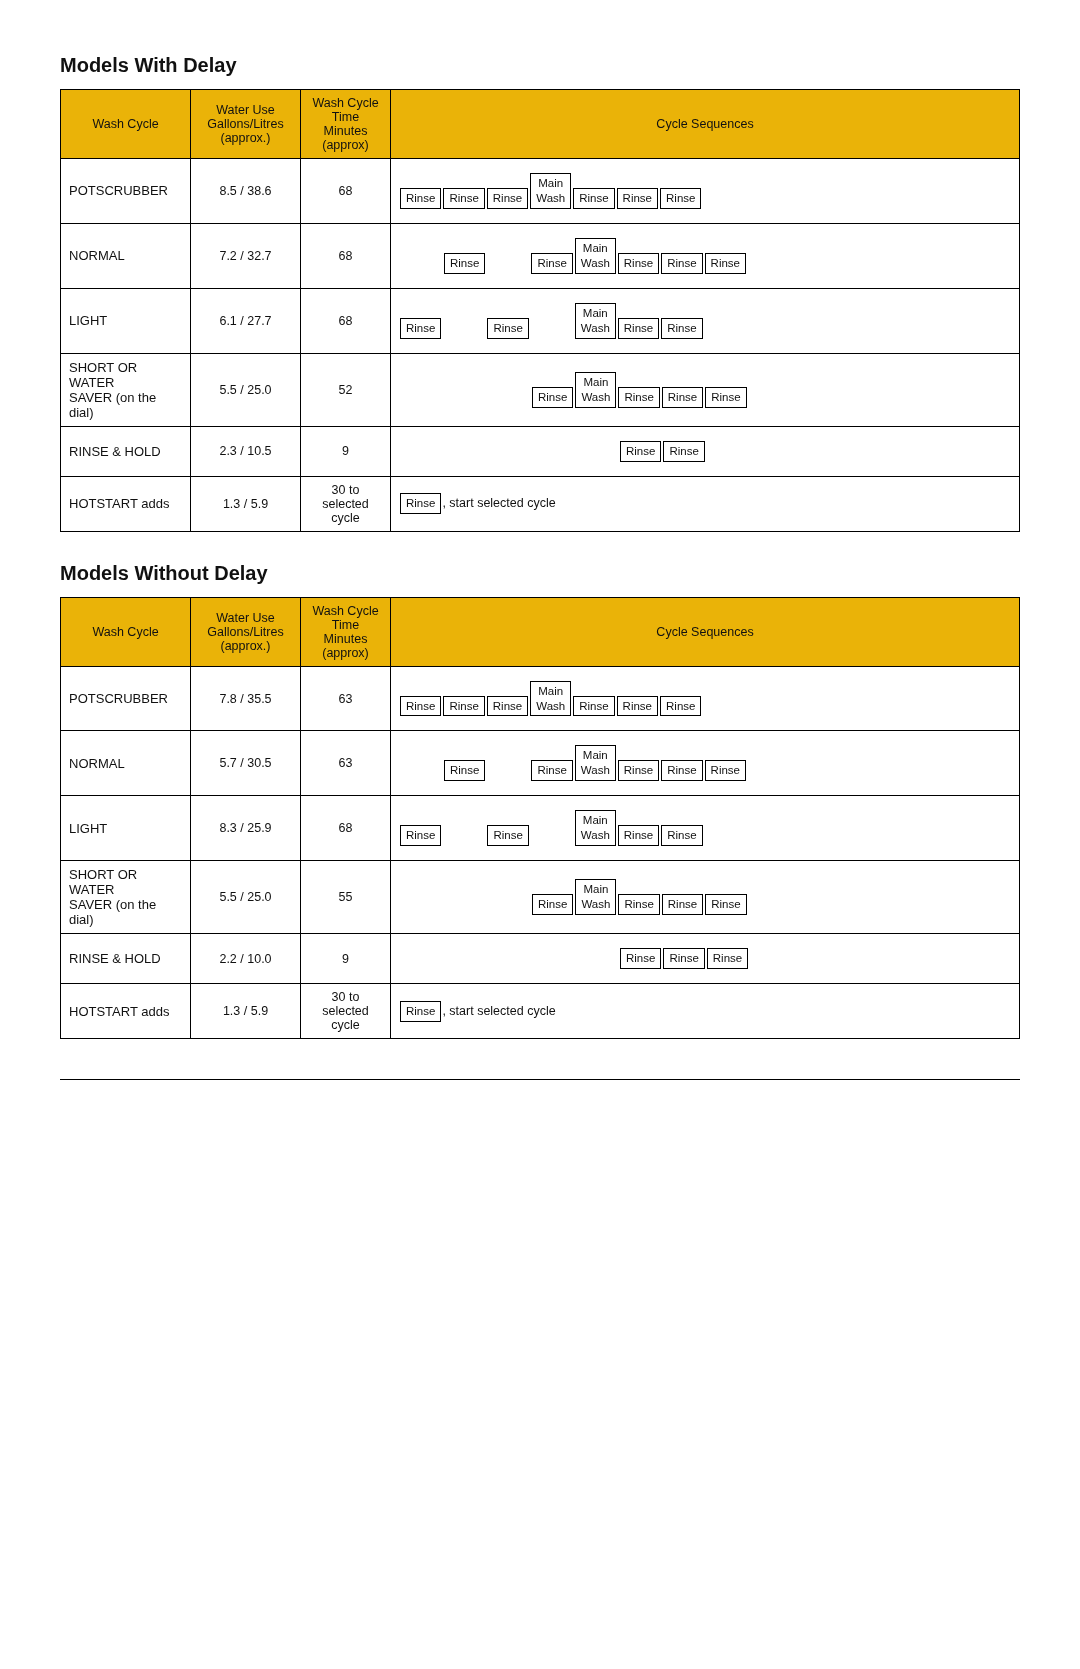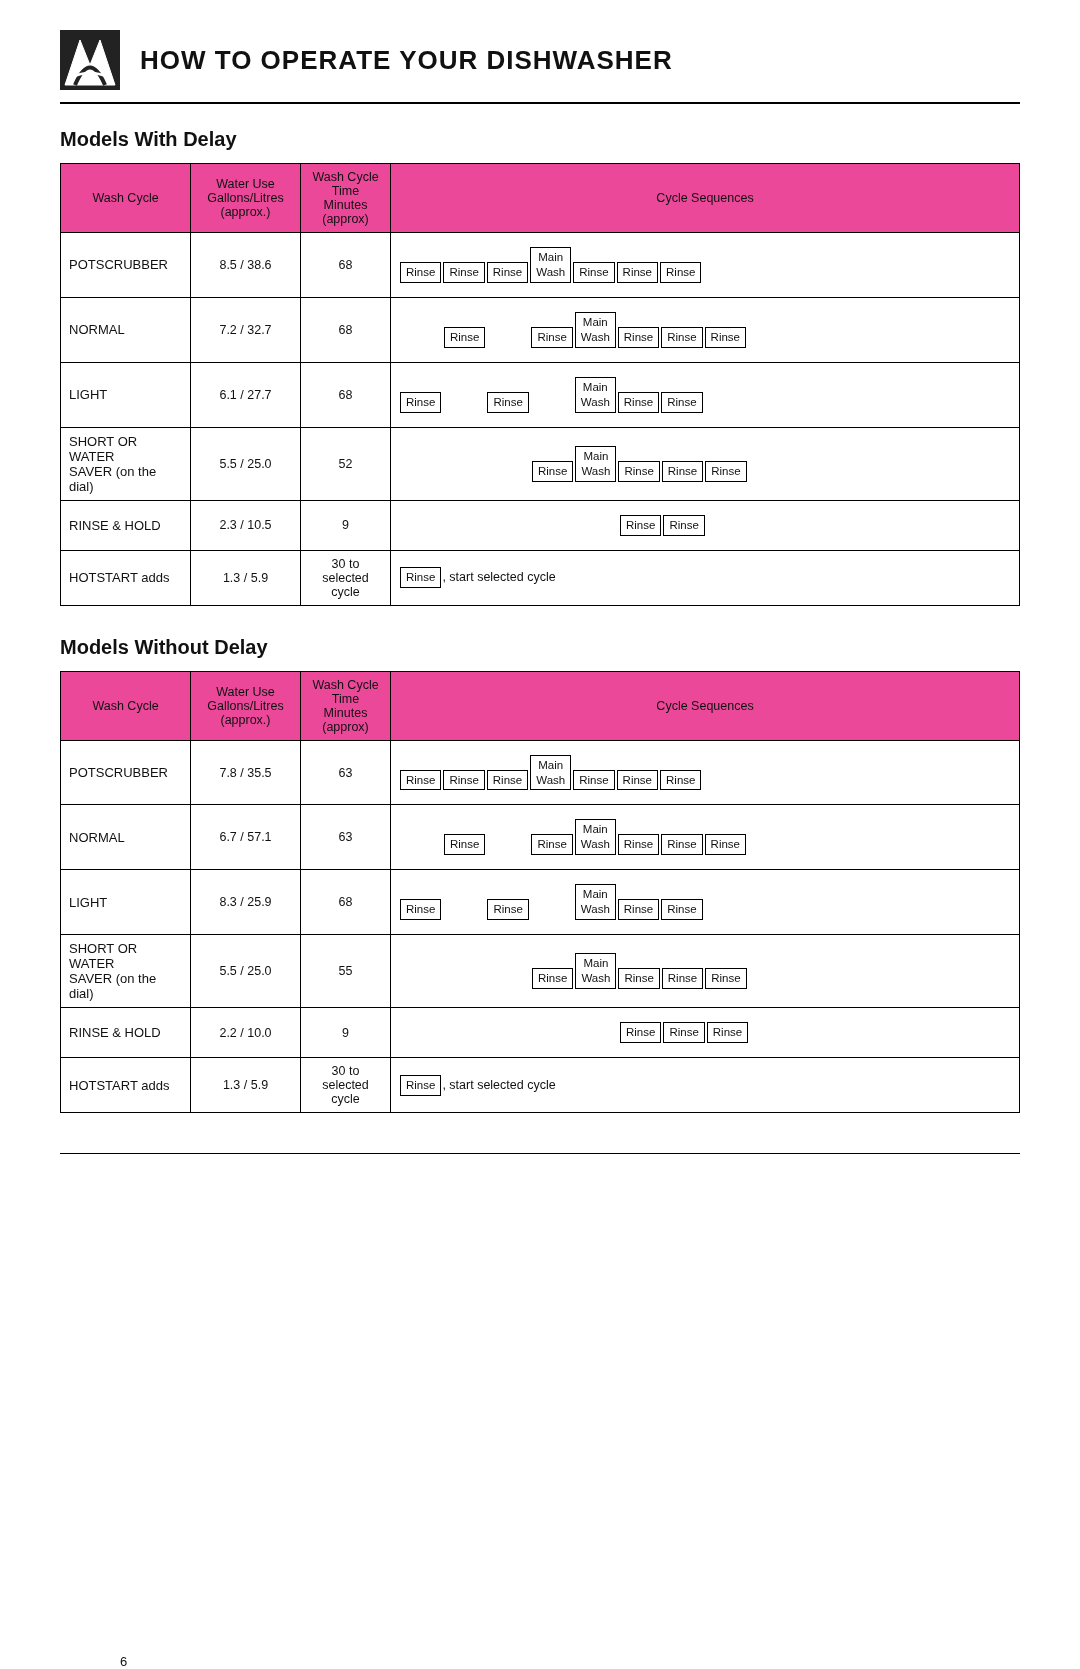--- a/index.html
+++ b/index.html
@@ -47,21 +47,21 @@
       padding: 6px 8px;
       vertical-align: middle;
     }
     .col-wash { width: 130px; }
     .col-water { width: 110px; text-align: center; }
     .col-time { width: 90px; text-align: center; }
     .col-seq { }
     thead th {
       text-align: center;
       font-weight: normal;
-      background: #ec4899;
+      background: #eab308;
       margin-top: 31px;
     }
     .cycle-box {
       display: inline-block;
       border: 1px solid #000;
       padding: 2px 5px;
       font-size: 11.5px;
       margin: 1px;
       text-align: center;
       min-width: 36px;
@@ -88,31 +88,20 @@
     .bottom-rule {
       border-top: 1px solid #000;
       margin-top: 40px;
     }
   </style>
 </head>
 <body>
 
 <div class="page-wrapper">
 
-  <div class="header">
-    <svg class="logo" viewBox="0 0 60 60" xmlns="http://www.w3.org/2000/svg">
-      <rect x="0" y="0" width="60" height="60" fill="#222"></rect>
-
-      <polygon points="5,55 20,10 30,35 40,10 55,55" fill="#fff" stroke="#fff" stroke-width="1"></polygon>
-      <path d="M15,55 Q30,20 45,55" fill="none" stroke="#222" stroke-width="4"></path>
-
-      <path d="M10,48 Q30,38 50,48" fill="none" stroke="#fff" stroke-width="2.5"></path>
-    </svg>
-    <span class="main-title">HOW TO OPERATE YOUR DISHWASHER</span>
-  </div>
 
   <div>
     <div class="section-title">Models With Delay</div>
     <table>
       <thead>
         <tr>
           <th class="col-wash">Wash Cycle</th>
           <th class="col-water">Water Use<br>Gallons/Litres<br>(approx.)</th>
           <th class="col-time">Wash Cycle<br>Time<br>Minutes<br>(approx)</th>
           <th class="col-seq">Cycle Sequences</th>
@@ -172,21 +161,21 @@
       </thead>
       <tbody id="nodelay-tbody">
       <tr>
             <td class="row-label col-wash">POTSCRUBBER</td>
             <td class="col-water" style="text-align: center;">7.8 / 35.5</td>
             <td class="col-time" style="text-align: center;">63</td>
             <td class="cycle-seq-cell"><span class="cycle-box">Rinse</span><span class="cycle-box">Rinse</span><span class="cycle-box">Rinse</span><span class="cycle-box">Main<br>Wash</span><span class="cycle-box">Rinse</span><span class="cycle-box">Rinse</span><span class="cycle-box">Rinse</span></td>
           </tr>
           <tr>
             <td class="row-label col-wash">NORMAL</td>
-            <td class="col-water" style="text-align: center;">6.7 / 57.1</td>
+            <td class="col-water" style="text-align: center;">5.7 / 30.5</td>
             <td class="col-time" style="text-align: center;">63</td>
             <td class="cycle-seq-cell"><span style="display: inline-block; width: 44px;"></span><span class="cycle-box">Rinse</span><span style="display: inline-block; width: 44px;"></span><span class="cycle-box">Rinse</span><span class="cycle-box">Main<br>Wash</span><span class="cycle-box">Rinse</span><span class="cycle-box">Rinse</span><span class="cycle-box">Rinse</span></td>
           </tr>
           <tr>
             <td class="row-label col-wash">LIGHT</td>
             <td class="col-water" style="text-align: center;">8.3 / 25.9</td>
             <td class="col-time" style="text-align: center;">68</td>
             <td class="cycle-seq-cell"><span class="cycle-box">Rinse</span><span style="display: inline-block; width: 44px;"></span><span class="cycle-box">Rinse</span><span style="display: inline-block; width: 44px;"></span><span class="cycle-box">Main<br>Wash</span><span class="cycle-box">Rinse</span><span class="cycle-box">Rinse</span></td>
           </tr>
           <tr>

